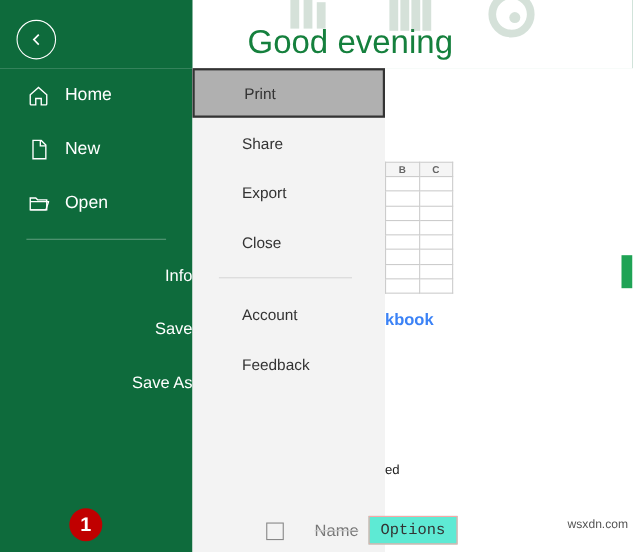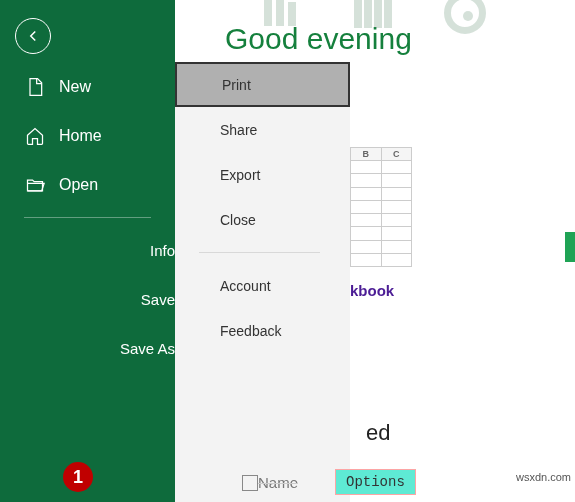--- a/index.html
+++ b/index.html
@@ -19,24 +19,24 @@
   .submenu-sep { border-top:1px solid #d8d8d8; margin: 10px 30px 10px 24px; }
   
   .content { position:absolute; left:175px; top:0; width:400px; height:62px; background:#fff; display:flex; align-items:flex-end; justify-content:flex-start; padding-left:50px; }
   .greeting { font-size:30px; font-weight:400; color:#15803d; margin-bottom:6px; }
   
   .back-area { position:absolute; left:350px; top:62px; width:225px; height:440px; background:#fff; }
   .grid-thumb { position:absolute; left:0px; top:85px; width:62px; height:120px; }
   .grid-thumb table { border-collapse:collapse; width:100%; height:100%; }
   .grid-thumb td, .grid-thumb th { border:1px solid #ccc; font-size:9px; text-align:center; color:#666; padding:1px 2px; }
   .grid-thumb th { background:#f5f5f5; height:12px; }
-  .workbook-label { position:absolute; left:0; top:220px; font-size:15px; font-weight:600; color:#4c1d95;text-align:right; }
+  .workbook-label { position:absolute; left:0; top:220px; font-size:15px; font-weight:600; color:#3b82f6;text-align:right; }
   .sheet-tab { position:absolute; right:0; top:170px; width:10px; height:30px; background:#1fa355; }
-  .ed-text { position:absolute; left:16px; top:358px; font-size:22px; color:#222; }
-  .name-row { position:absolute; left:-108px; top:412px; display:flex; align-items:center; gap:0; }
+  .ed-text { position:absolute; left:0px; top:358px; font-size:12px; color:#222; }
+  .name-row { position:absolute; left:-108px; top:412px; display:flex; align-items:center; gap:28px; }
   .checkbox { width:16px; height:16px; border:1.5px solid #888; }
   .name-label { font-size:15px; color:#777; text-decoration: line-through; text-decoration-color: #ccc; }
   .options-tip { position:absolute; left:-15px; top:407px; border:1px solid #fca5a5; background:#5eead4; padding:4px 10px; font-size:14px; color:#333;font-family:Liberation Mono, monospace; }
   
   .badge { position:absolute; width:30px; height:30px; background:#c00000; border-radius:50%; color:#fff; display:flex; align-items:center; justify-content:center; font-size:18px; font-weight:600; }
   .badge1 { left:63px; top:462px; }
   
   .watermark { position:absolute; right:4px; bottom:19px; font-size:11px; color:#555; }
   
   
@@ -72,30 +72,30 @@
       <rect x="12" y="2" width="8" height="34" fill="#5a8a6c"></rect>
       <rect x="22" y="2" width="8" height="34" fill="#5a8a6c"></rect>
       <rect x="32" y="2" width="8" height="34" fill="#5a8a6c"></rect>
     </svg>
   <div class="circ"></div>
 </div>
 
 <div class="sidebar">
   <div class="sidebar-item">
     <svg width="20" height="20" viewBox="0 0 24 24" fill="none" stroke="#fff" stroke-width="1.5">
+        <path d="M3 11l9-8 9 8v10a1 1 0 01-1 1h-5v-7h-6v7H4a1 1 0 01-1-1V11z"></path>
+      </svg>
+    <span>Home</span>
+  </div>
+  <div class="sidebar-item">
+    <svg width="20" height="20" viewBox="0 0 24 24" fill="none" stroke="#fff" stroke-width="1.5">
         <path d="M6 2h9l5 5v15H6V2z"></path>
         <path d="M14 2v6h6"></path>
       </svg>
     <span>New</span>
-  </div>
-  <div class="sidebar-item">
-    <svg width="20" height="20" viewBox="0 0 24 24" fill="none" stroke="#fff" stroke-width="1.5">
-        <path d="M3 11l9-8 9 8v10a1 1 0 01-1 1h-5v-7h-6v7H4a1 1 0 01-1-1V11z"></path>
-      </svg>
-    <span>Home</span>
   </div>
   <div class="sidebar-item">
     <svg width="20" height="20" viewBox="0 0 24 24" fill="none" stroke="#fff" stroke-width="1.5">
         <path d="M3 6h6l2 2h10v11H3V6z"></path>
         <path d="M3 10h20l-3 9H3"></path>
       </svg>
     <span>Open</span>
   </div>
   <div class="sidebar-sep"></div>
   <div class="sidebar-item indent">

